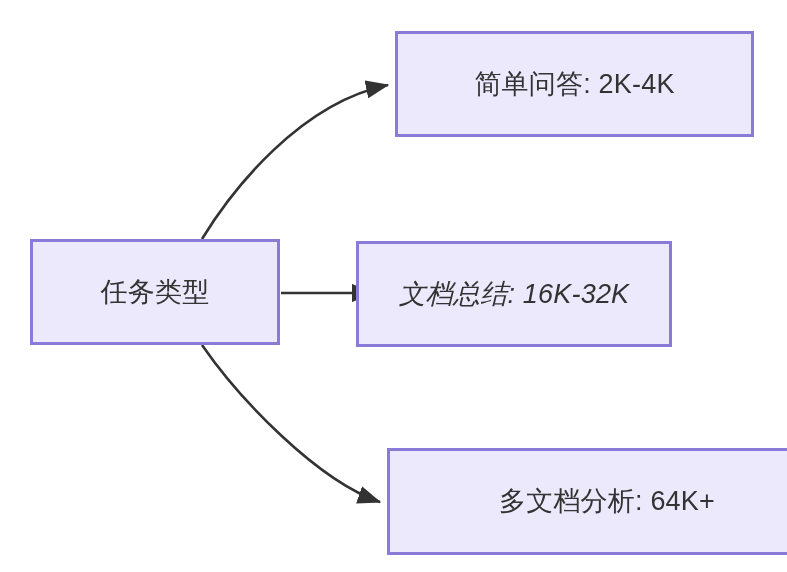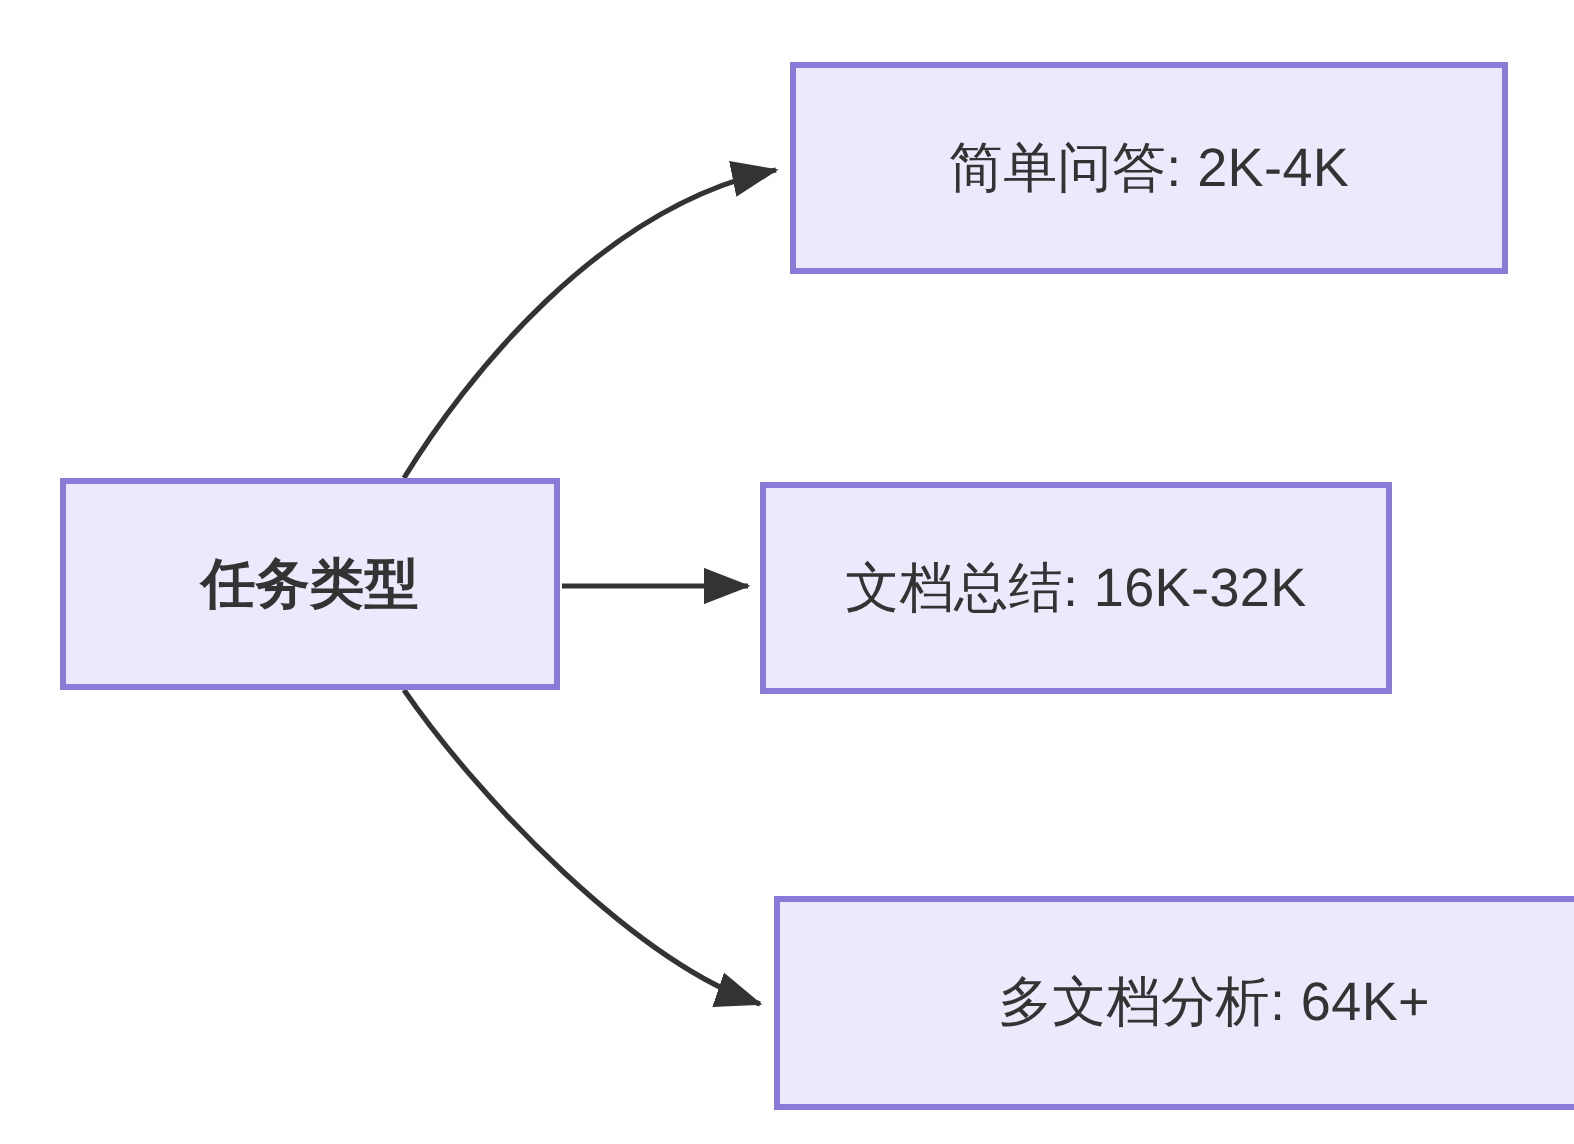--- a/index.html
+++ b/index.html
@@ -39,33 +39,33 @@
   }
   .node-label {
     display: block;
     line-height: 1.2;
   }
   #node-root {
     left: 30px;
     top: 239px;
     width: 250px;
     height: 106px;
-    font-weight: bold;
   }
   #node-simple-qa {
     left: 395px;
     top: 31px;
     width: 359px;
     height: 106px;
   }
   #node-doc-summary {
-    left: 380px;
+    left: 356px;
     top: 241px;
     width: 316px;
     height: 106px;
+    font-style: italic;
   }
   #node-multidoc-analysis {
     left: 387px;
     top: 448px;
     width: 440px;
     height: 107px;
   }
 </style>
 </head>
 <body>

